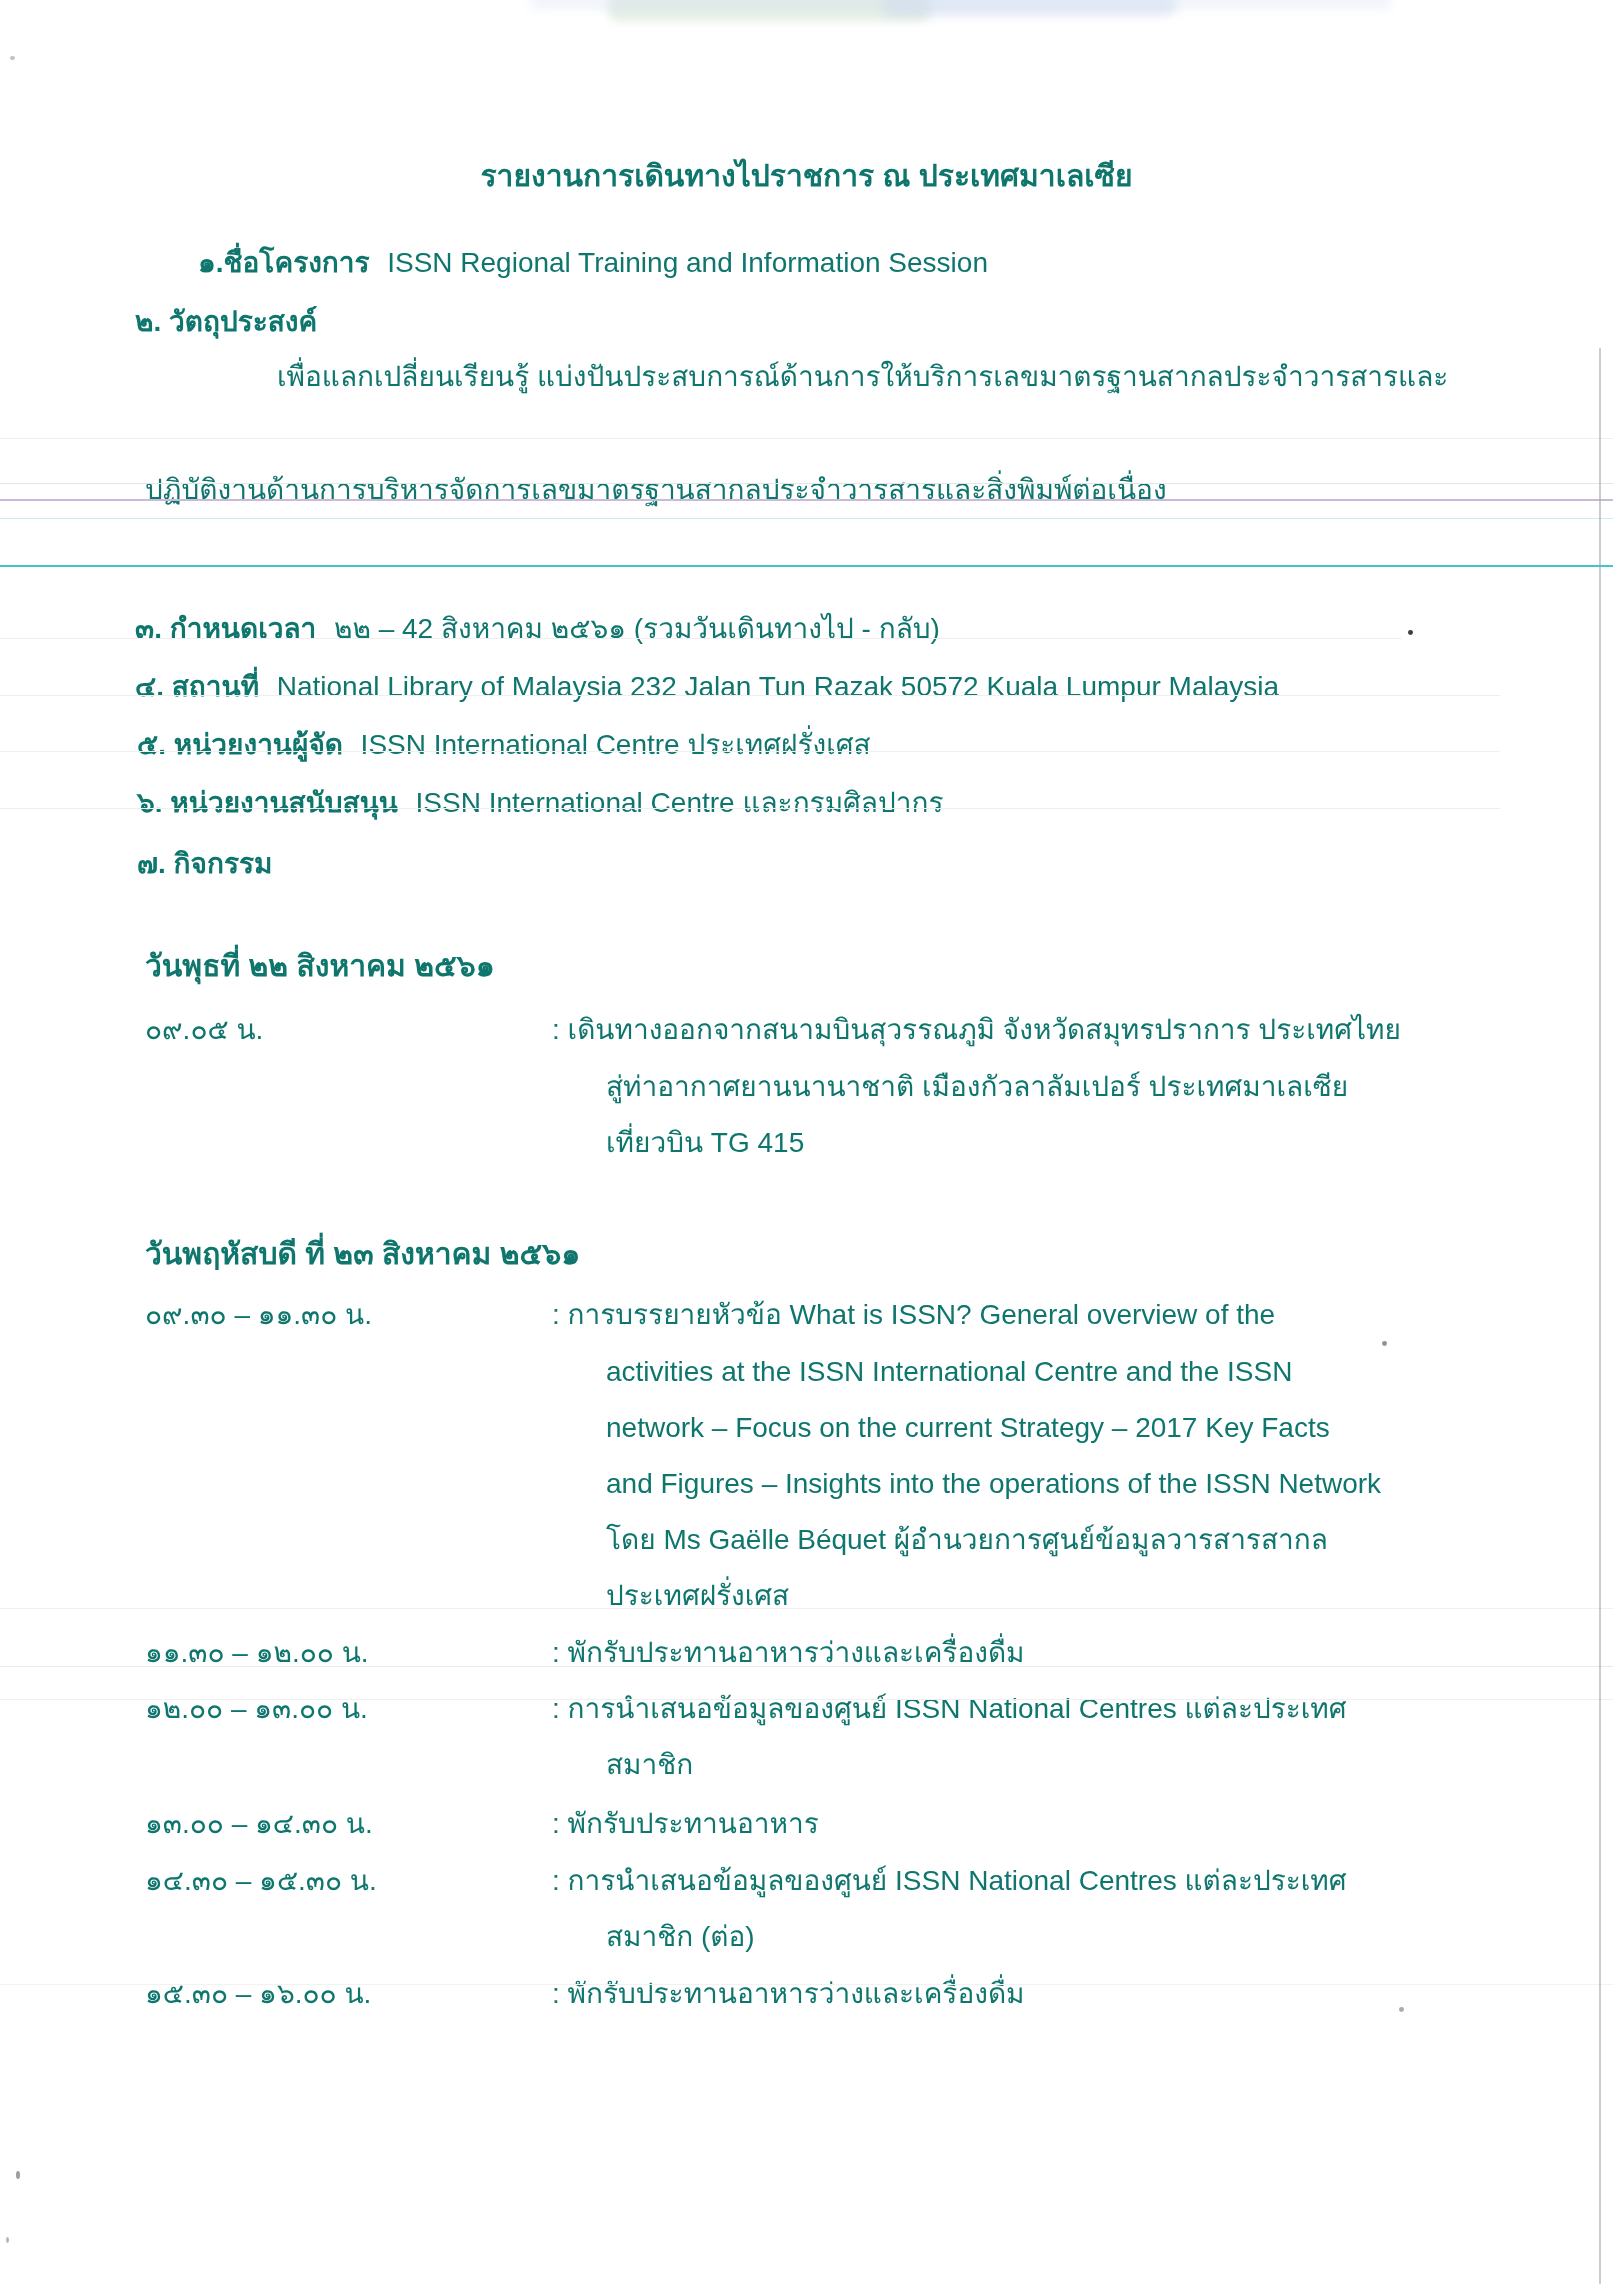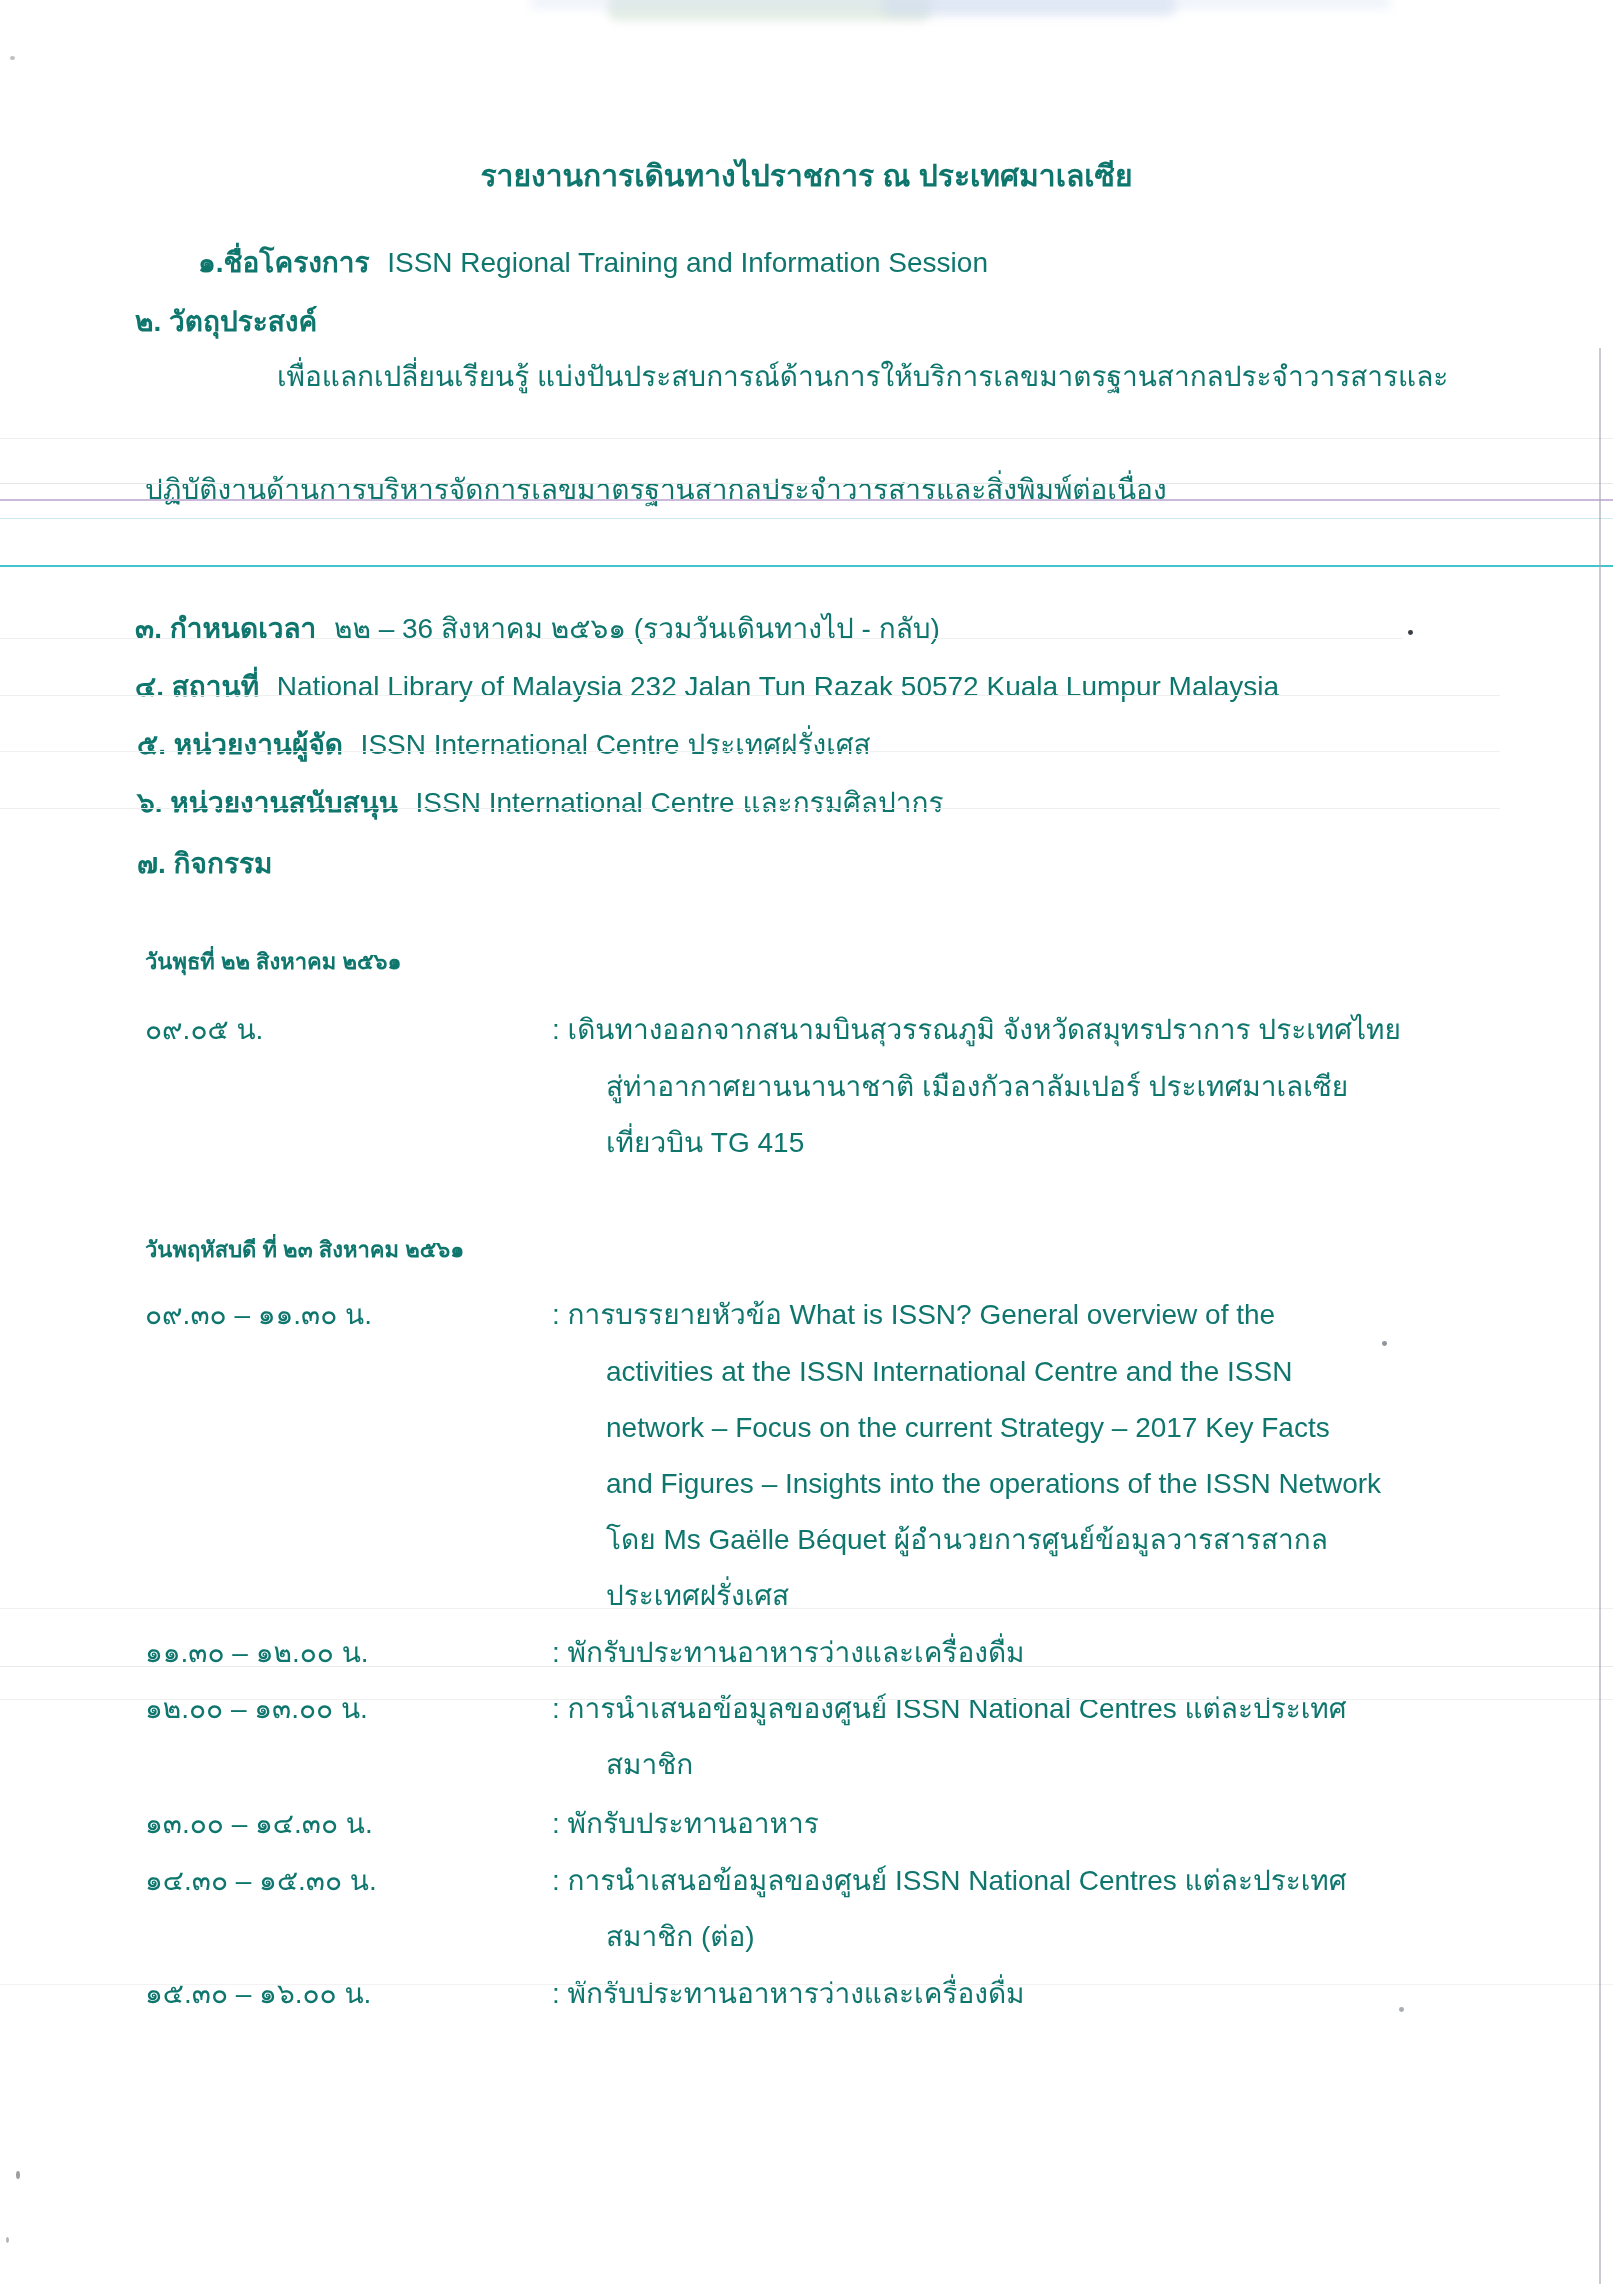--- a/index.html
+++ b/index.html
@@ -6,21 +6,21 @@
   .page{
     position:relative;
     width:1613px;height:2285px;
     background:#ffffff;
     font-family:"Liberation Sans","DejaVu Sans",sans-serif;
     color:#0f766e;
     overflow:hidden;
   }
   .t{position:absolute;white-space:nowrap;font-size:28px;line-height:1.15;}
   .title{left:0;right:0;text-align:center;font-size:30px;font-weight:700;}
-  .hdr{font-weight:700;font-size:22px;}
+  .hdr{font-weight:700;font-size:30px;}
   .lbl{font-weight:700;margin-right:17.6px;}
   .time{left:145px;}
   .desc{left:552px;}
   .cont{left:606px;}
   
   .hline{position:absolute;left:0;height:1px;}
   .vline{position:absolute;width:2px;}
   .speck{position:absolute;border-radius:50%;}
   .smudge{position:absolute;filter:blur(4.9px);border-radius:9.8px;}
 </style>
@@ -39,21 +39,21 @@
     <span class="lbl">๑.ชื่อโครงการ</span><span>ISSN Regional Training and Information Session</span>
   </div>
 
   <div class="t" style="top:306px;left:135px">
     <span class="lbl">๒. วัตถุประสงค์</span>
   </div>
   <div class="t" style="top:361px;left:277px">เพื่อแลกเปลี่ยนเรียนรู้ แบ่งปันประสบการณ์ด้านการให้บริการเลขมาตรฐานสากลประจำวารสารและ</div>
   <div class="t" style="top:474px;left:145px">ปฏิบัติงานด้านการบริหารจัดการเลขมาตรฐานสากลประจำวารสารและสิ่งพิมพ์ต่อเนื่อง</div>
 
   <div class="t" style="top:613px;left:135px">
-    <span class="lbl">๓. กำหนดเวลา</span><span>๒๒ – 36 สิงหาคม ๒๕๖๑ (รวมวันเดินทางไป - กลับ)</span>
+    <span class="lbl">๓. กำหนดเวลา</span><span>๒๒ – 42 สิงหาคม ๒๕๖๑ (รวมวันเดินทางไป - กลับ)</span>
   </div>
   <div class="t" style="top:671px;left:135px">
     <span class="lbl">๔. สถานที่</span><span>National Library of Malaysia 232 Jalan Tun Razak 50572 Kuala Lumpur Malaysia</span>
   </div>
   <div class="t" style="top:729px;left:137px">
     <span class="lbl">๕. หน่วยงานผู้จัด</span><span>ISSN International Centre ประเทศฝรั่งเศส</span>
   </div>
   <div class="t" style="top:787px;left:137px">
     <span class="lbl">๖. หน่วยงานสนับสนุน</span><span>ISSN International Centre และกรมศิลปากร</span>
   </div>

